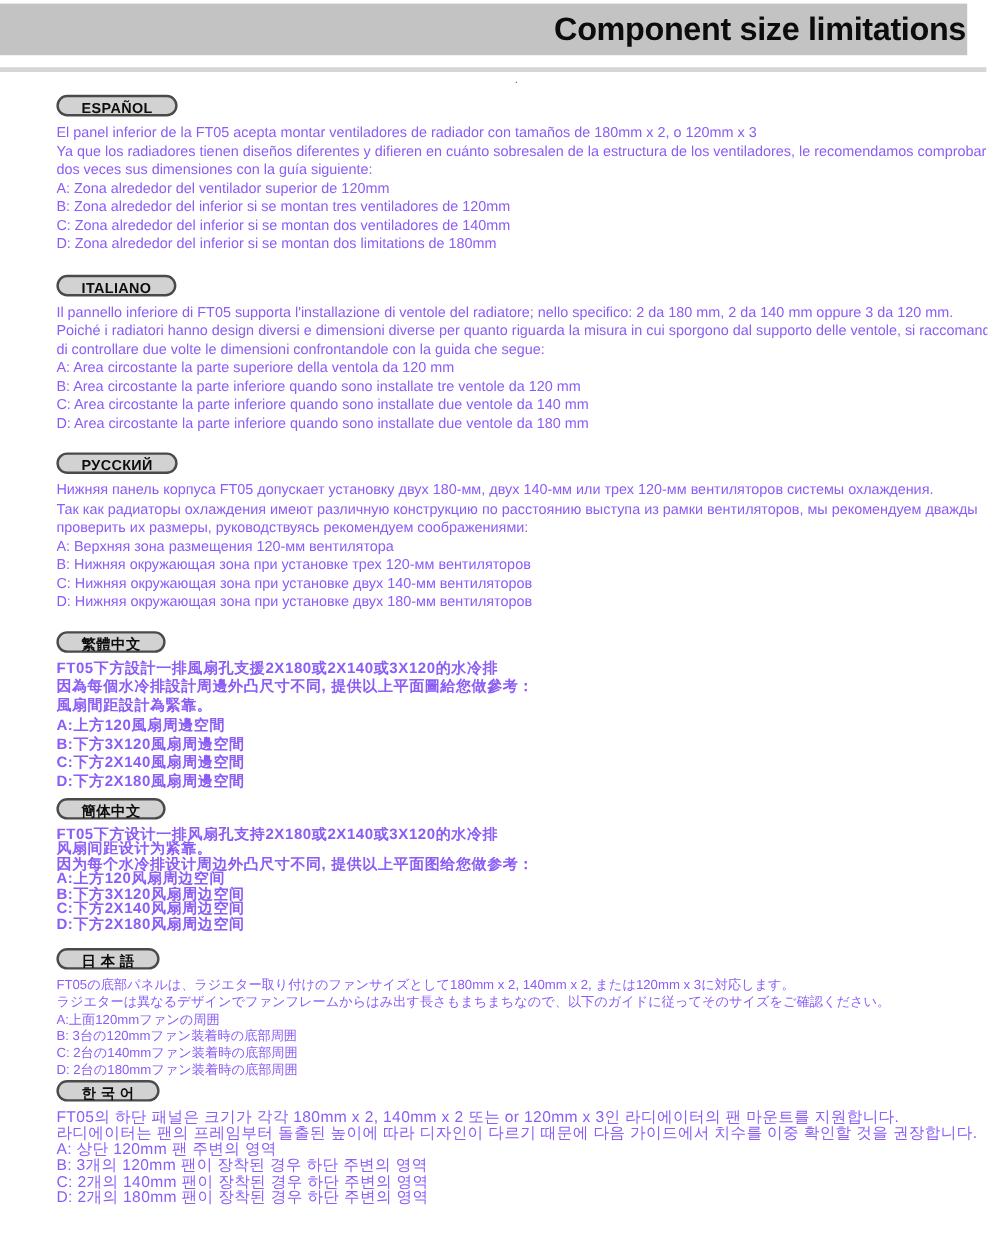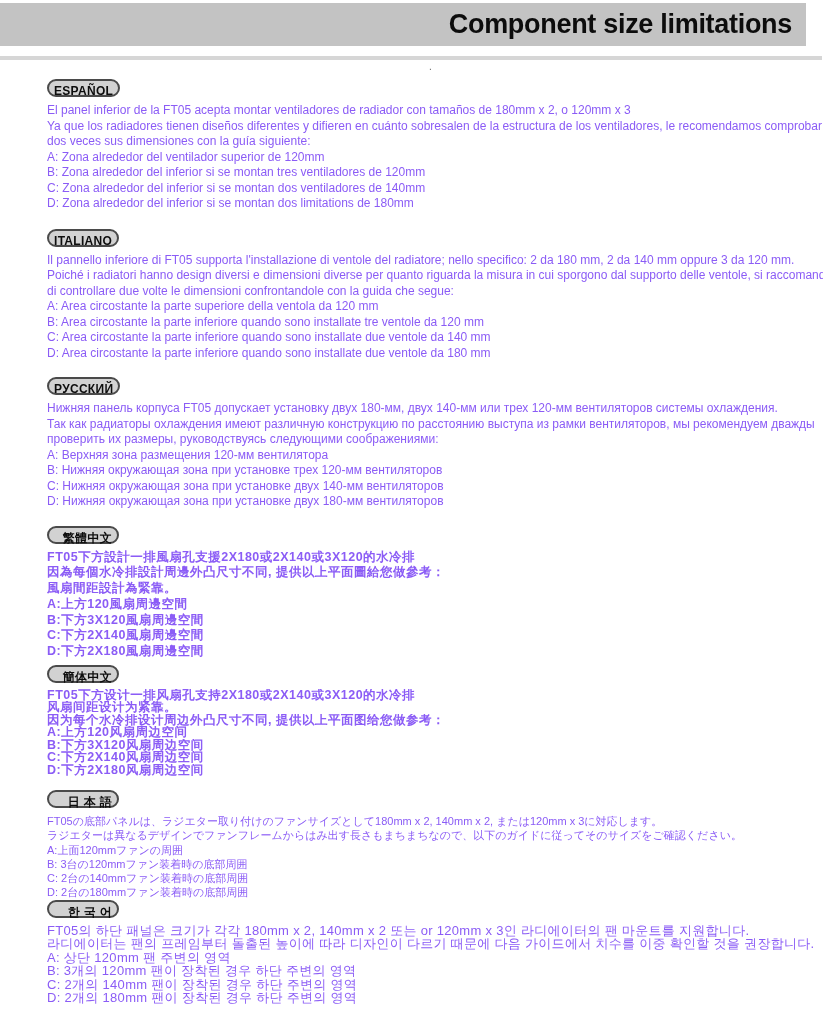--- a/index.html
+++ b/index.html
@@ -18,21 +18,21 @@
     width: 806px; height: 43px;
     background: #c3c3c3;
   }
   .header-title {
     margin: 0;
     font-size: 27px;
     font-weight: bold;
     letter-spacing: -0.3px;
     line-height: 43px;
     text-align: right;
-    padding-right: 14px;
+    padding-right: 1px;
     color: #0c0c0c;
     white-space: nowrap;
   }
   .header-divider {
     position: absolute; top: 56px; left: 0;
     width: 822px; height: 4px;
     background: #d6d6d6;
   }
   .stray-dot {
     position: absolute; top: 62px; left: 429px;
@@ -46,21 +46,21 @@
   }
   .lang-section { margin: 0; padding: 0; }
   .pill {
     display: inline-block;
     box-sizing: border-box;
     min-width: 72px;
     height: 18px;
     border: 2px solid #4a4a4a;
     border-radius: 10px;
     background: #d2d2d2;
-    padding: 0 5px;
+    padding: 0 19px;
     margin: 0 0 6px 0;
     text-align: right;
   }
   .pill span {
     font-size: 12px;
     font-weight: bold;
     line-height: 14px;
     color: #0d0d0d;
     letter-spacing: 0.3px;
     white-space: nowrap;
@@ -114,21 +114,21 @@
         <div class="line">Poiché i radiatori hanno design diversi e dimensioni diverse per quanto riguarda la misura in cui sporgono dal supporto delle ventole, si raccomanda</div>
         <div class="line">di controllare due volte le dimensioni confrontandole con la guida che segue:</div>
         <div class="line">A: Area circostante la parte superiore della ventola da 120 mm</div>
         <div class="line">B: Area circostante la parte inferiore quando sono installate tre ventole da 120 mm</div>
         <div class="line">C: Area circostante la parte inferiore quando sono installate due ventole da 140 mm</div>
         <div class="line">D: Area circostante la parte inferiore quando sono installate due ventole da 180 mm</div>
       </div></section>
     <section class="lang-section sec-ru"><div class="pill"><span>РУССКИЙ</span></div><div class="sec-body">
         <div class="line">Нижняя панель корпуса FT05 допускает установку двух 180-мм, двух 140-мм или трех 120-мм вентиляторов системы охлаждения.</div>
         <div class="line">Так как радиаторы охлаждения имеют различную конструкцию по расстоянию выступа из рамки вентиляторов, мы рекомендуем дважды</div>
-        <div class="line">проверить их размеры, руководствуясь следующими соображениями:</div>
+        <div class="line">проверить их размеры, руководствуясь рекомендуем соображениями:</div>
         <div class="line">A: Верхняя зона размещения 120-мм вентилятора</div>
         <div class="line">B: Нижняя окружающая зона при установке трех 120-мм вентиляторов</div>
         <div class="line">C: Нижняя окружающая зона при установке двух 140-мм вентиляторов</div>
         <div class="line">D: Нижняя окружающая зона при установке двух 180-мм вентиляторов</div>
       </div></section>
     <section class="lang-section sec-zh_tw"><div class="pill"><span>繁體中文</span></div><div class="sec-body">
         <div class="line">FT05下方設計一排風扇孔支援2X180或2X140或3X120的水冷排</div>
         <div class="line">因為每個水冷排設計周邊外凸尺寸不同, 提供以上平面圖給您做參考：</div>
         <div class="line">風扇間距設計為緊靠。</div>
         <div class="line">A:上方120風扇周邊空間</div>

